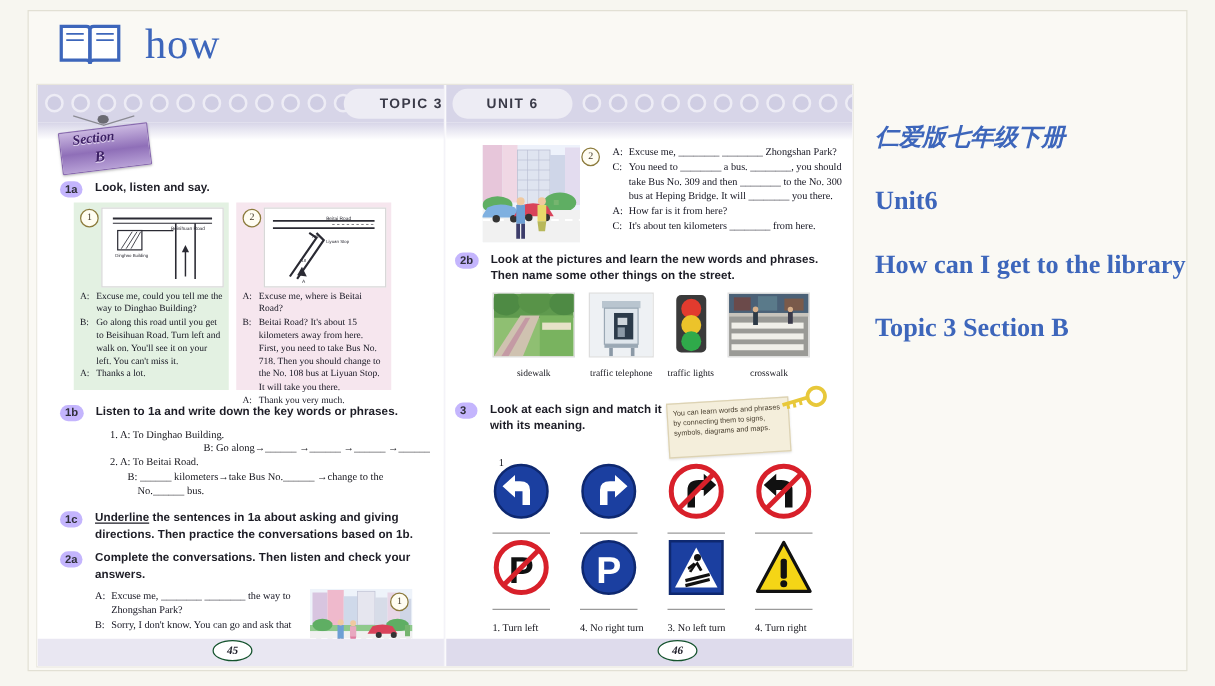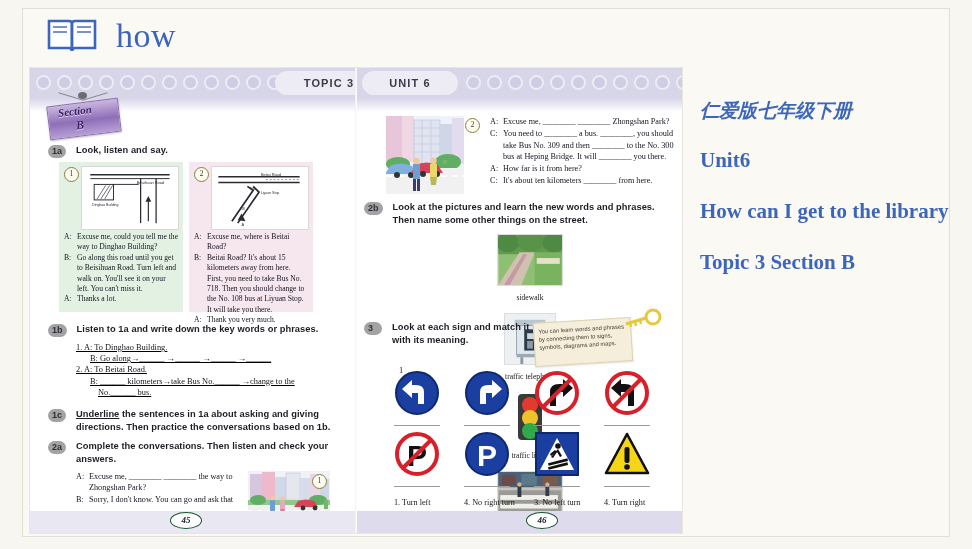--- a/index.html
+++ b/index.html
@@ -56,21 +56,21 @@
   .tag-word2{position:absolute;left:28px;top:26px;transform:rotate(-7deg);
     font-family:"Liberation Serif",serif;font-style:italic;font-weight:bold;
     font-size:12px;color:#3b1f63;text-shadow:0 1px 0 #e4d8f2;}
   .tag-hook{position:absolute;left:30px;top:0px;width:9px;height:7px;border-radius:50%;
     background:#6b6b72;}
   .tag-string{position:absolute;background:#8b8b93;height:1px;}
   
   .ex{position:absolute;}
   .ex-head{display:flex;align-items:flex-start;gap:10px;}
   .badge{
-    flex:none;min-width:18px;height:13px;border-radius:7px;background:#a3a3a3;
+    flex:none;min-width:18px;height:13px;border-radius:7px;background:#c4b5fd;
     color:#2f2f3a;font-size:9px;font-weight:bold;line-height:13px;
     padding:0 4px;box-sizing:border-box;margin-top:1px;
   }
   .instr{font-size:9.3px;font-weight:bold;color:#1d1d26;line-height:12.5px;letter-spacing:.05px;}
   .instr u{text-decoration:underline;margin-top:32px;}
   .body-txt{font-family:"Liberation Serif",serif;font-size:8.4px;color:#15151c;line-height:11.2px;}
   
   .dlgbox{position:absolute;top:0;width:124px;height:150px;box-sizing:border-box;padding:5px 5px;}
   .dlg-green{left:0;background:#e3f1e2;}
   .dlg-pink{left:130px;background:#f6e6ee;}
@@ -249,23 +249,23 @@
             </div>
           </div>
         </div>
       </div>
 
       <div class="ex" style="left:18px;top:255px;width:296px;">
         <div class="ex-head">
           <span class="badge">1b</span>
           <span class="instr">Listen to 1a and write down the key words or phrases.</span>
         </div>
-        <div style="margin-left:28px;margin-top:5px;text-decoration:underline;">
+        <div style="margin-left:40px;margin-top:5px;">
           <div class="body-txt">1. A: To Dinghao Building.</div>
-          <div class="body-txt" style="margin-left:14px;">B: Go along→______ →______ →______ →______</div>
+          <div class="body-txt" style="margin-left:14px;text-align:right;">B: Go along→______ →______ →______ →______</div>
           <div class="body-txt">2. A: To Beitai Road.</div>
           <div class="body-txt" style="margin-left:14px;">B: ______ kilometers→take Bus No.______ →change to the</div>
           <div class="body-txt" style="margin-left:22px;">No.______ bus.</div>
         </div>
       </div>
 
       <div class="ex" style="left:18px;top:340px;width:292px;">
         <div class="ex-head">
           <span class="badge">1c</span>
           <span class="instr"><u>Underline</u><span> the sentences in 1a about asking and giving directions. Then practice the conversations based on 1b.</span></span>
@@ -403,21 +403,21 @@
             <span class="dlg-txt">It's about ten kilometers ________ from here.</span>
           </div>
         </div>
       </div>
 
       <div class="ex" style="left:8px;top:133px;width:302px;">
         <div class="ex-head">
           <span class="badge">2b</span>
           <span class="instr" style="width:268px;">Look at the pictures and learn the new words and phrases. Then name some other things on the street.</span>
         </div>
-        <div class="pics" style="margin-left:30px;margin-top:8px;flex-direction:column;">
+        <div class="pics" style="margin-left:30px;margin-top:8px;">
           <div class="pic-cell">
             <svg class="photo" width="66" height="52" viewBox="0 0 66 52">
               <rect width="66" height="52" fill="#8fbf72"></rect>
               <rect x="0" y="0" width="66" height="20" fill="#5f9a4e"></rect>
               <ellipse cx="10" cy="8" rx="12" ry="10" fill="#4e8a44"></ellipse>
               <ellipse cx="34" cy="6" rx="14" ry="11" fill="#589348"></ellipse>
               <ellipse cx="58" cy="8" rx="12" ry="10" fill="#4e8a44"></ellipse>
               <path d="M0 52 L22 18 L38 18 L24 52 z" fill="#cfc2b0"></path>
               <path d="M6 52 L26 20 L30 20 L12 52 z" fill="#c49aa4"></path>
               <rect x="38" y="18" width="28" height="34" fill="#79b35f"></rect>

